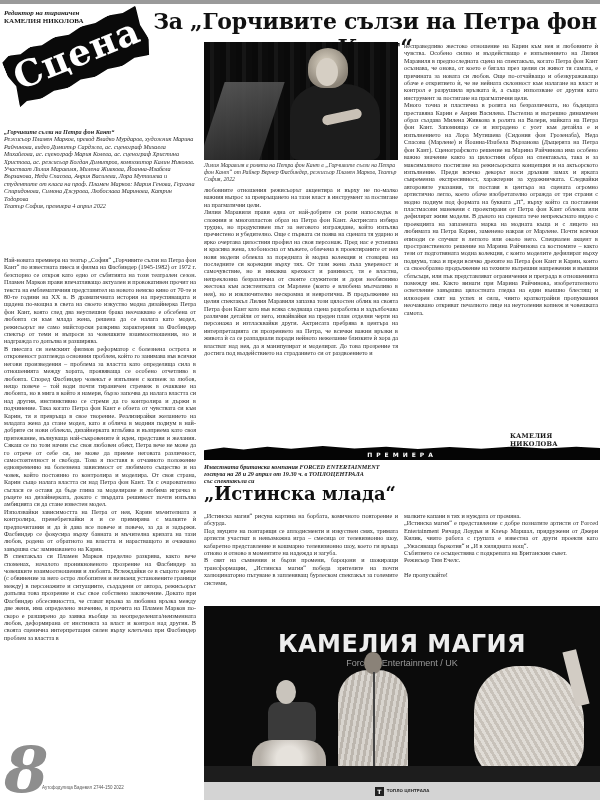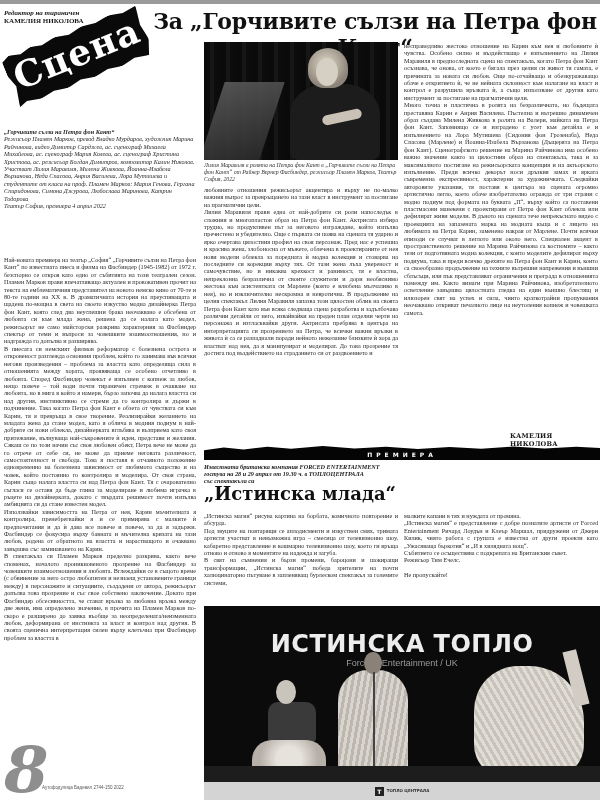--- a/index.html
+++ b/index.html
@@ -122,21 +122,21 @@
 <div class="col" style="left:404px; top:512px; width:194px; height:90px;">
   <p>малките капани в тях и нуждата от промяна.</p>
   <p>„Истинска магия“ е представление с добре познатите артисти от Forced Entertainment Ричард Лоудън и Клеър Маршал, придружени от Джери Килик, чиято работа с групата е известна от други проекти като „Ужасяваща бъркотия“ и „И в хилядната нощ“.</p>
   <p>Събитието се осъществява с подкрепата на Британския съвет.</p>
   <p>Режисьор Тим Ечелс.</p>
   <p style="height:7px;"></p>
   <p>Не пропускайте!</p>
 </div>
 
 <div class="photo2">
-  <div class="t1">ИСТИНСКА ТОПЛО</div>
+  <div class="t1">КАМЕЛИЯ МАГИЯ</div>
   <div class="t2">Forced / Entertainment / UK</div>
   <div class="man-body"></div>
   <div class="man-head"></div>
   <div class="man-legs"></div>
   <div class="woman"></div>
   <div class="woman-head"></div>
   <div class="mic"></div>
   <div class="creature"></div>
   <div class="sign"></div>
   <div class="floor"></div>

